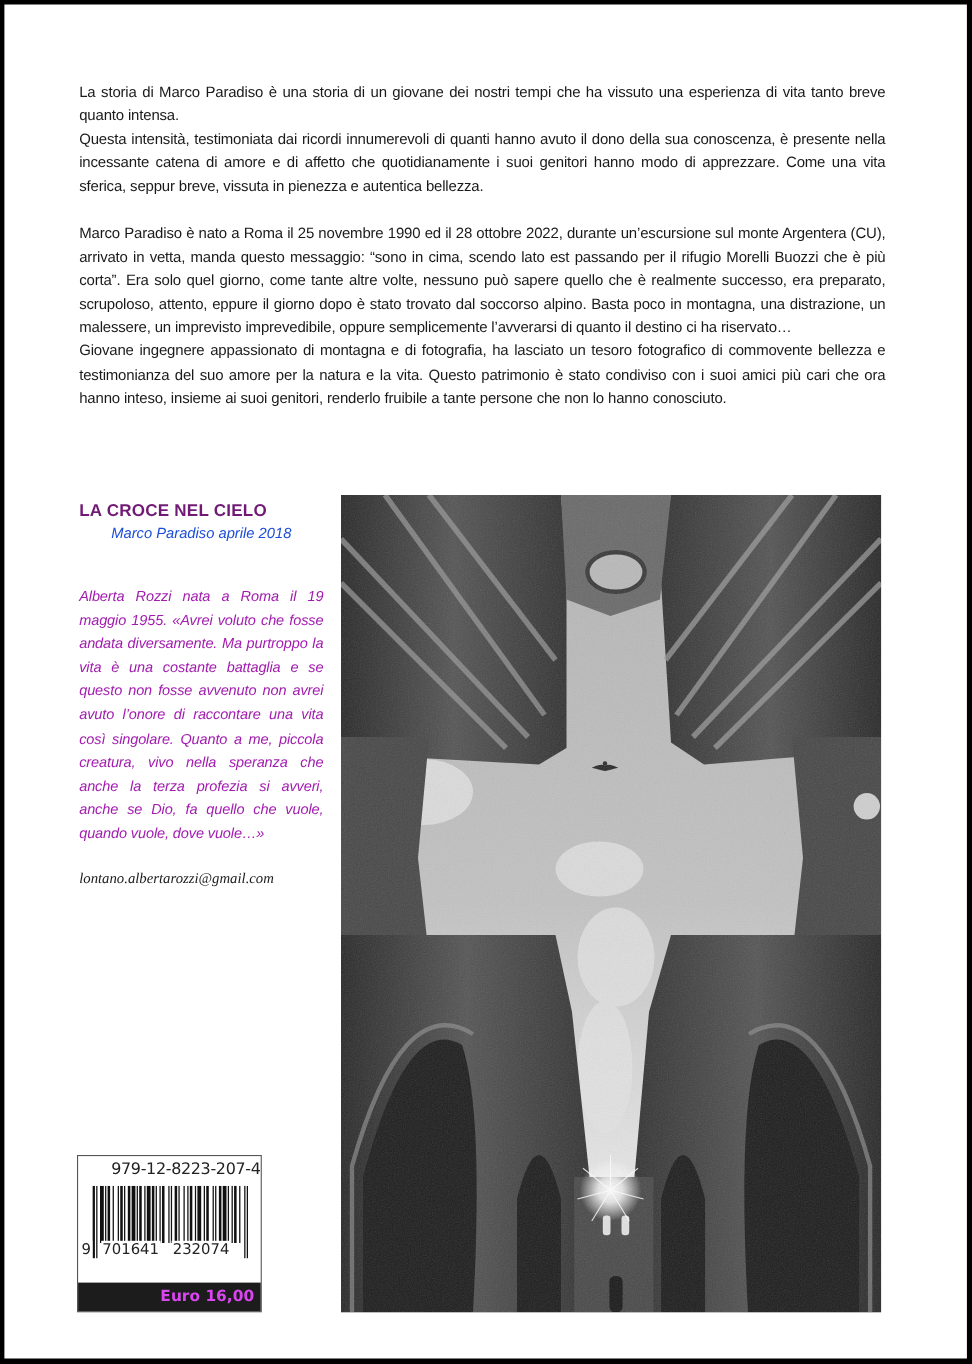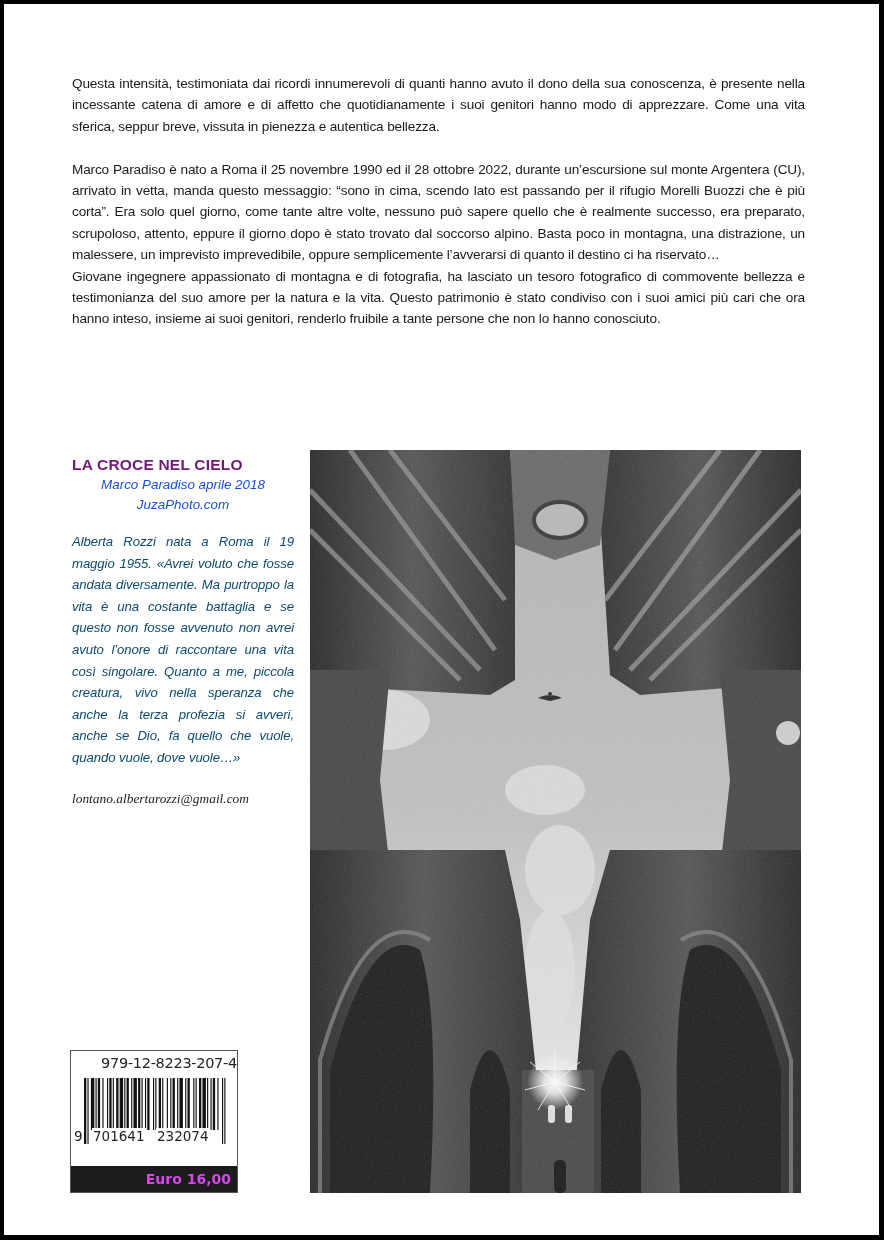--- a/index.html
+++ b/index.html
@@ -22,21 +22,21 @@
 
   .caption {
     position: absolute; left: 72px; top: 455px; width: 222px;
     font-family: "Liberation Sans", sans-serif;
   }
   .caption .title { font-weight: bold; font-size: 15.5px; letter-spacing: 0.2px; line-height: 20px; color: #701a75; }
   .caption .sub { font-style: italic; font-size: 13.4px; line-height: 20px; color: #1d4ed8; text-align: center; }
   .bio {
     position: absolute; left: 72px; top: 531px; width: 222px;
     font-family: "Liberation Sans", sans-serif; font-style: italic;
-    font-size: 13.2px; line-height: 21.6px; text-align: justify; color: #0c4a6e; letter-spacing: -0.1px;
+    font-size: 13.2px; line-height: 21.6px; text-align: justify; color: #a21caf; letter-spacing: -0.1px;
   }
   .email {
     position: absolute; left: 72px; top: 791px; width: 230px;
     font-family: Liberation Serif, serif; font-style: italic; font-size: 13.4px; color: #1a1a1a;
   }
 
   .barcode-box {
     position: absolute; left: 70px; top: 1050px; width: 168px; height: 143px;
     border: 1px solid #555; box-sizing: border-box; background: #fff;
   }
@@ -57,30 +57,30 @@
     background: #3a3a3a;
   }
   .photo svg { display: block; }
 </style>
 </head>
 <body>
 
 <div class="frame"></div>
 
 <div class="body-text">
+  <p>La storia di Marco Paradiso è una storia di un giovane dei nostri tempi che ha vissuto una esperienza di vita tanto breve quanto intensa.</p>
   <p>Questa intensità, testimoniata dai ricordi innumerevoli di quanti hanno avuto il dono della sua conoscenza, è presente nella incessante catena di amore e di affetto che quotidianamente i suoi genitori hanno modo di apprezzare. Come una vita sferica, seppur breve, vissuta in pienezza e autentica bellezza.</p>
   <div class="gap"></div>
   <p>Marco Paradiso è nato a Roma il 25 novembre 1990 ed il 28 ottobre 2022, durante un’escursione sul monte Argentera (CU), arrivato in vetta, manda questo messaggio: “sono in cima, scendo lato est passando per il rifugio Morelli Buozzi che è più corta”. Era solo quel giorno, come tante altre volte, nessuno può sapere quello che è realmente successo, era preparato, scrupoloso, attento, eppure il giorno dopo è stato trovato dal soccorso alpino. Basta poco in montagna, una distrazione, un malessere, un imprevisto imprevedibile, oppure semplicemente l’avverarsi di quanto il destino ci ha riservato…</p>
   <p>Giovane ingegnere appassionato di montagna e di fotografia, ha lasciato un tesoro fotografico di commovente bellezza e testimonianza del suo amore per la natura e la vita. Questo patrimonio è stato condiviso con i suoi amici più cari che ora hanno inteso, insieme ai suoi genitori, renderlo fruibile a tante persone che non lo hanno conosciuto.</p>
 </div>
 
 <div class="caption">
   <div class="title">LA CROCE NEL CIELO</div>
   <div class="sub">Marco Paradiso aprile 2018</div>
-  <div class="sub">JuzaPhoto.com</div>
 </div>
 
 <div class="bio">Alberta Rozzi nata a Roma il 19 maggio 1955. «Avrei voluto che fosse andata diversamente. Ma purtroppo la vita è una costante battaglia e se questo non fosse avvenuto non avrei avuto l’onore di raccontare una vita così singolare. Quanto a me, piccola creatura, vivo nella speranza che anche la terza profezia si avveri, anche se Dio, fa quello che vuole, quando vuole, dove vuole…»</div>
 <div class="email">lontano.albertarozzi@gmail.com</div>
 
 <div class="barcode-box">
   <div class="isbn">979-12-8223-207-4</div>
   <svg class="bars" viewBox="0 0 142 66" preserveAspectRatio="none">
       <rect x="0" y="0" width="2.3" height="66" fill="#111"></rect>
       <rect x="3.4499999999999997" y="0" width="1.15" height="66" fill="#111"></rect>

